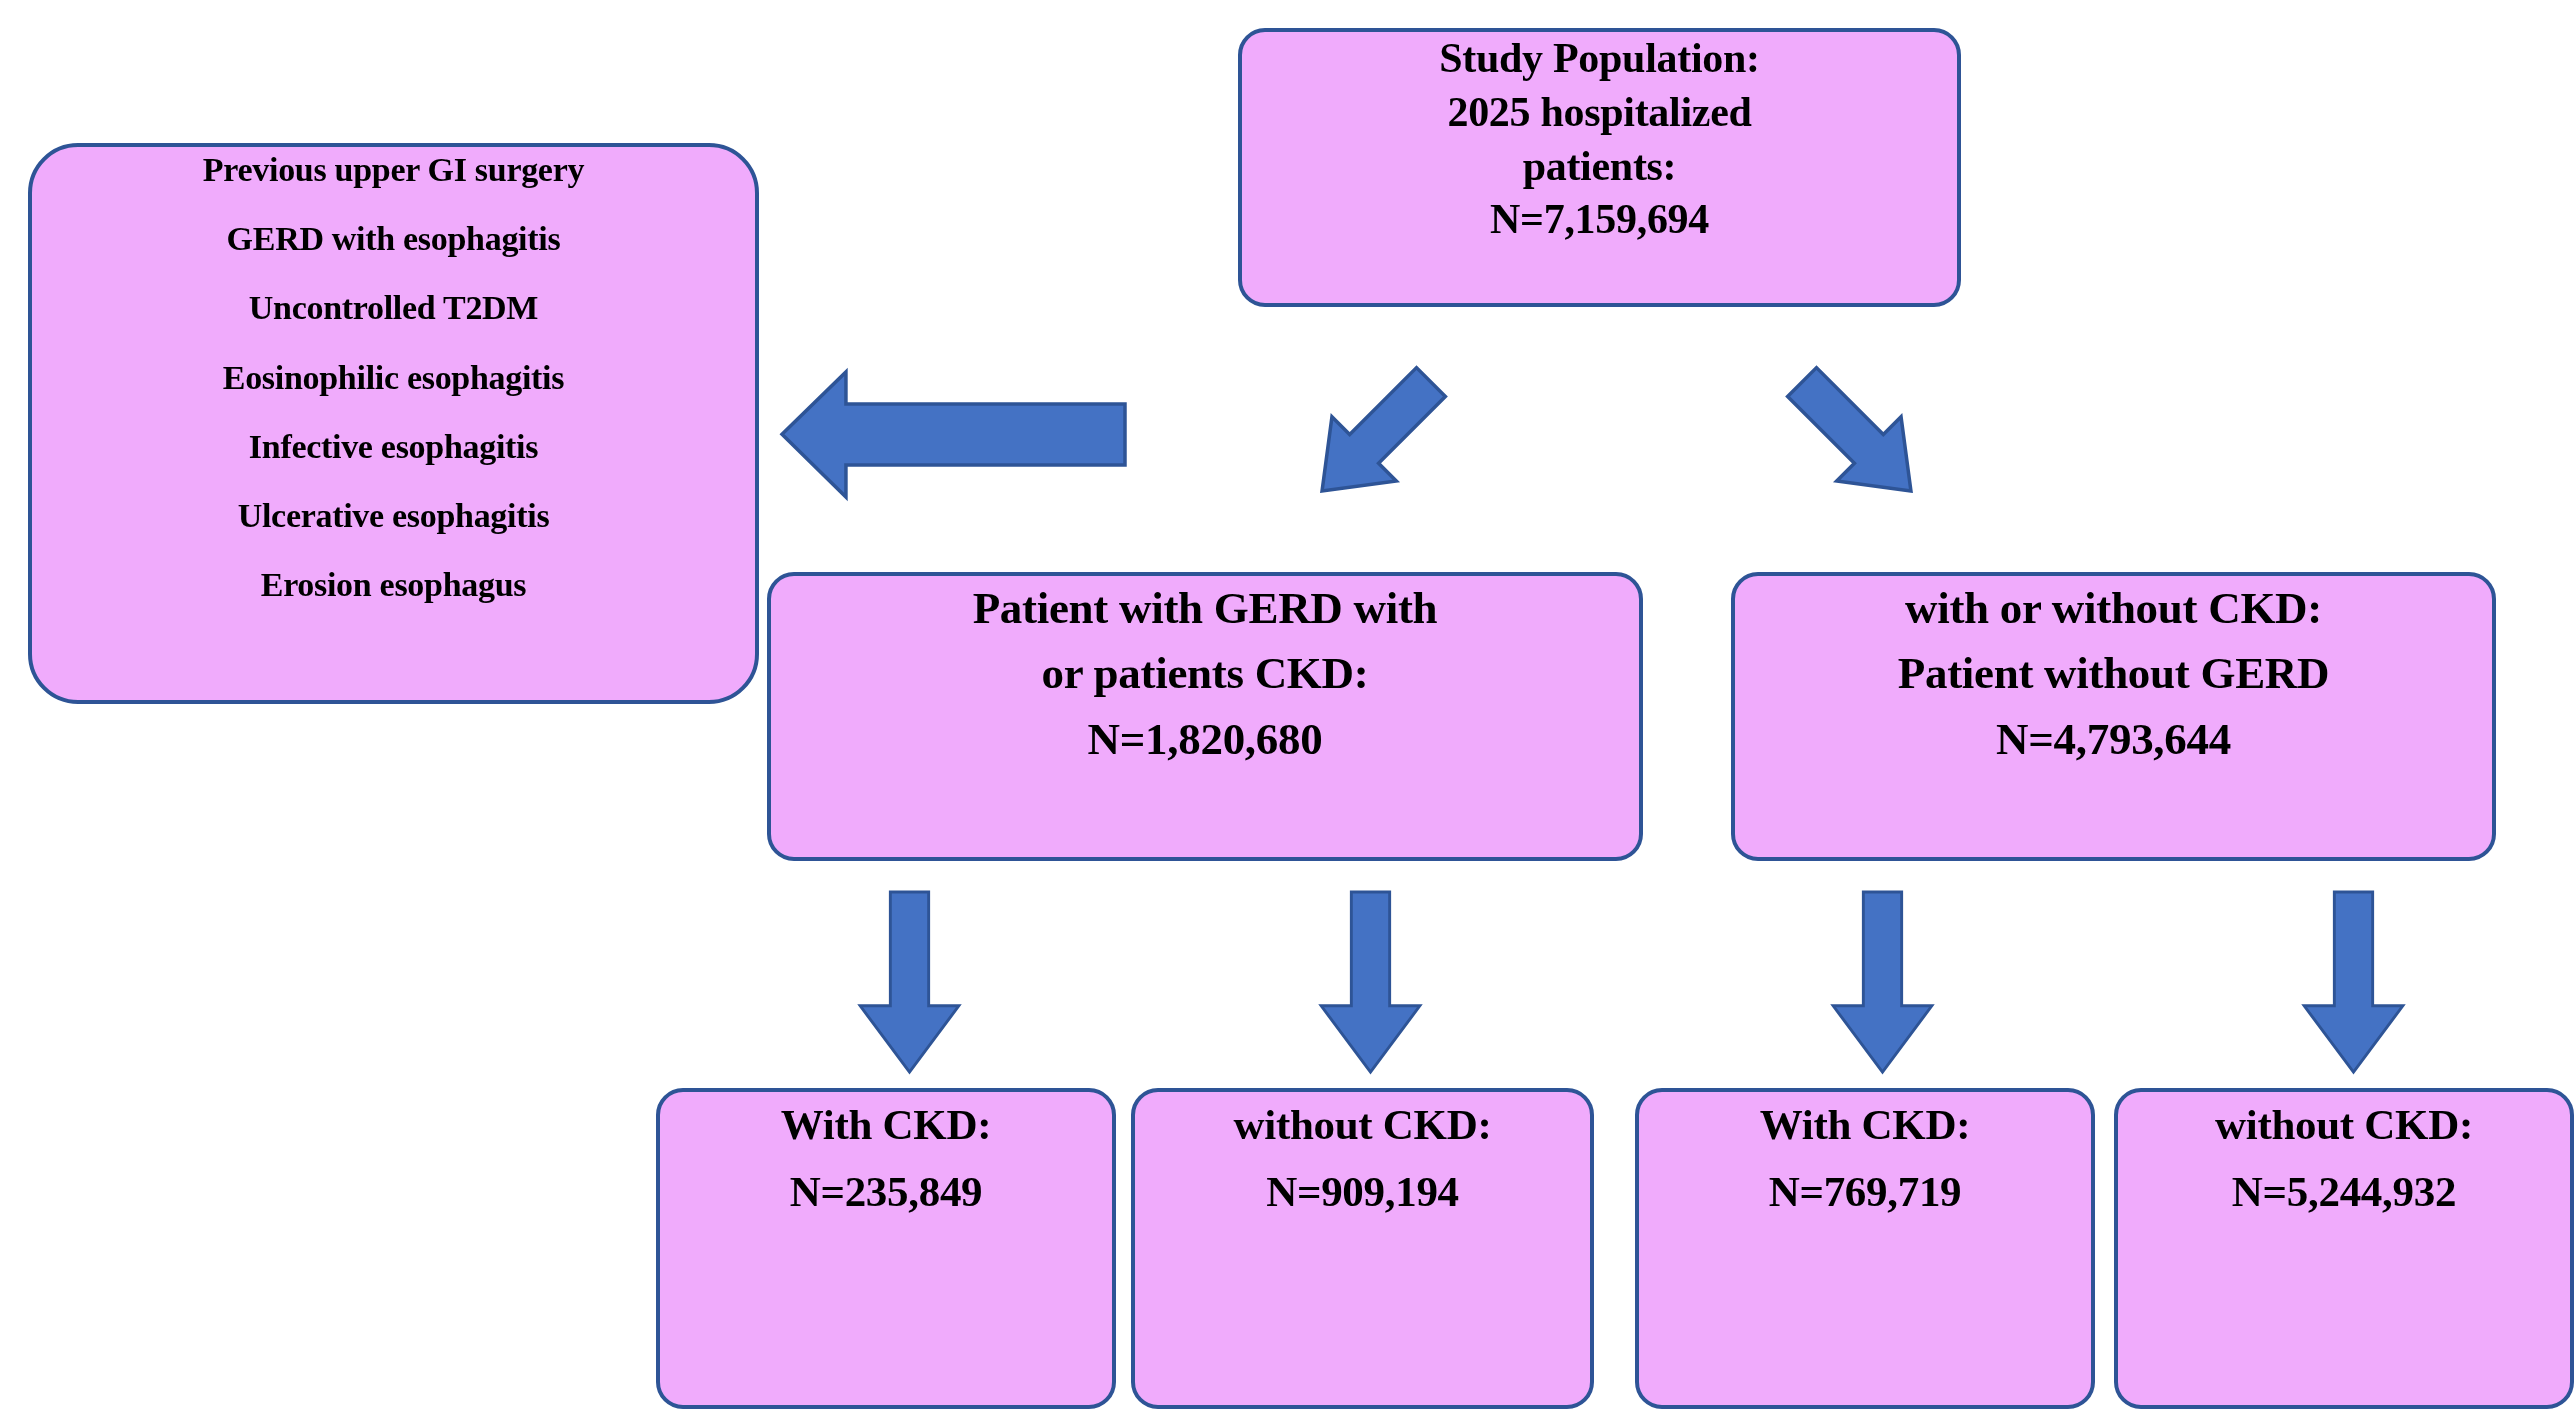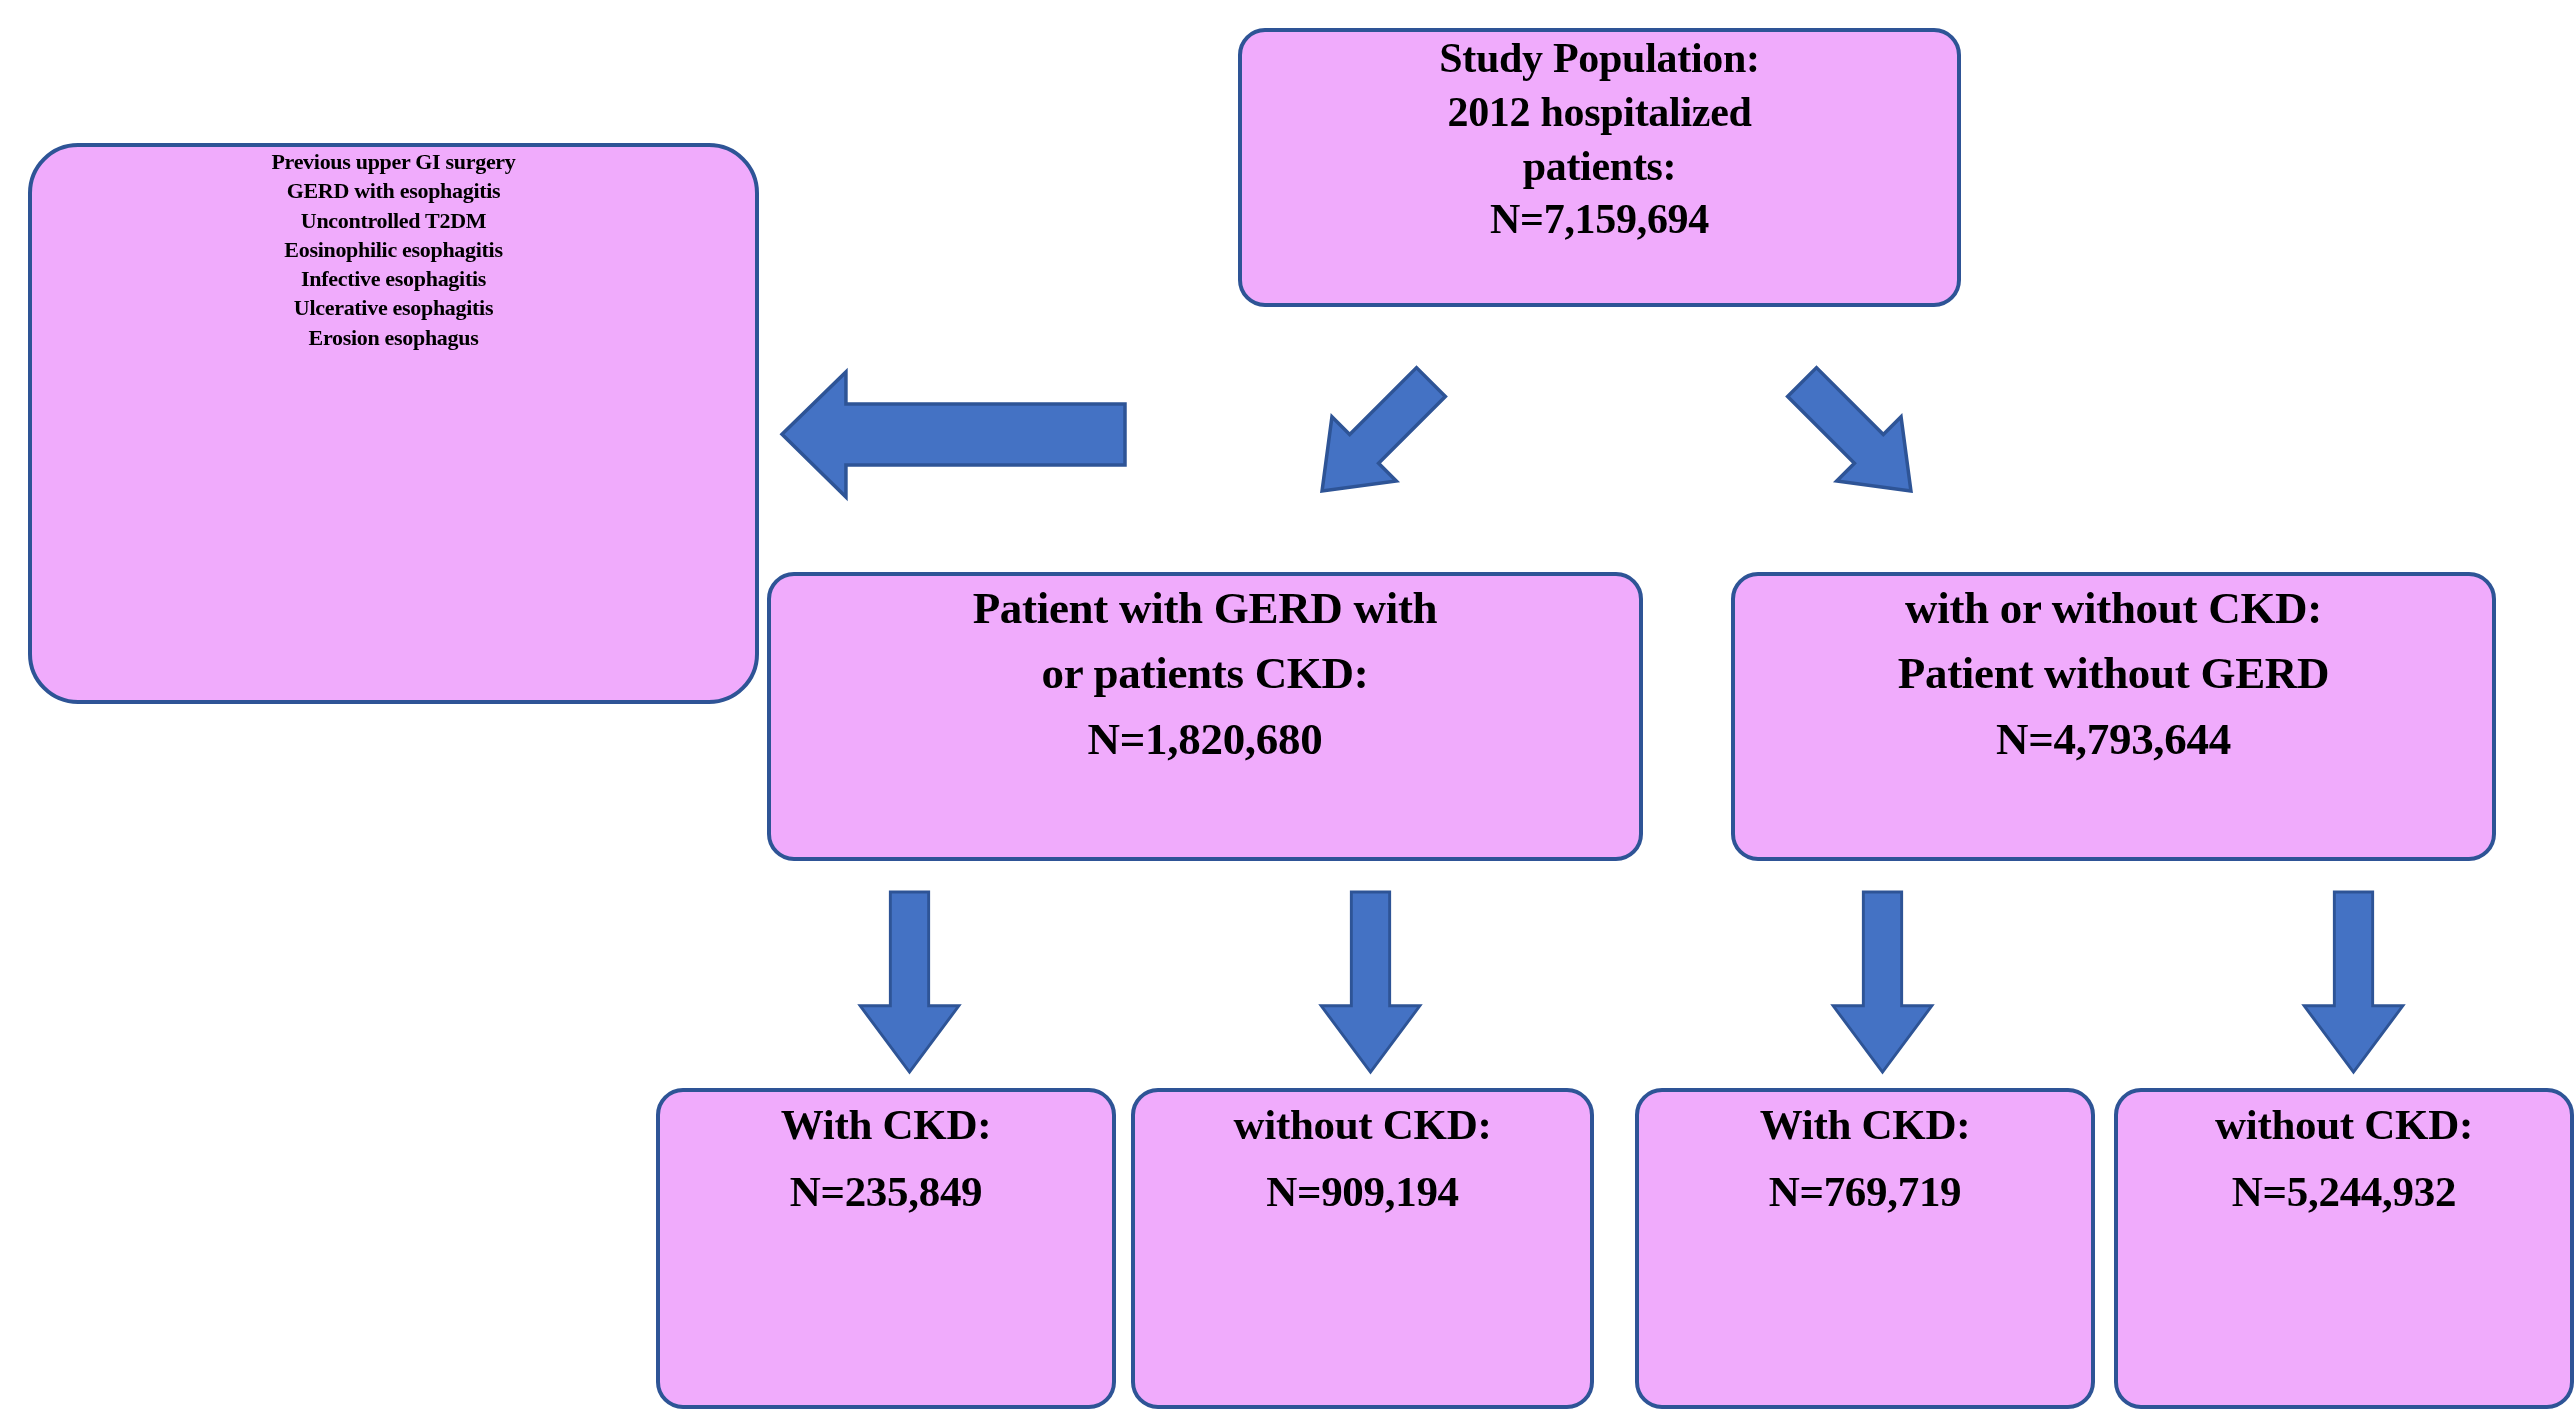--- a/index.html
+++ b/index.html
@@ -21,33 +21,33 @@
     align-items:center;
     justify-content:flex-start;
     color:#000000;
     font-weight:bold;
     text-align:center;
     line-height:1.30;
     letter-spacing:-0.3px;
   }
   .box .ln{display:block;white-space:nowrap;}
   .arrow-svg{position:absolute;overflow:visible;}
-  .excl{font-size:22px;line-height:1.33;}
+  .excl{font-size:34px;line-height:1.33;gap:24px;}
   .top-box{font-size:42px;line-height:1.28;}
   .mid-box{font-size:45px;line-height:1.45;}
   .leaf-box{font-size:43px;line-height:1.55;}
 </style>
 </head>
 <body>
 
 <div id="stage">
 
   <div class="box top-box" style="left:1238px;top:28px;width:723px;height:279px;">
     <span class="ln">Study Population:</span>
-    <span class="ln">2012 hospitalized</span>
+    <span class="ln">2025 hospitalized</span>
     <span class="ln">patients:</span>
     <span class="ln">N=7,159,694</span>
   </div>
 
   <div class="box excl" style="left:28px;top:143px;width:731px;height:561px;border-radius:50px;">
     <span class="ln">Previous upper GI surgery</span>
     <span class="ln">GERD with esophagitis</span>
     <span class="ln">Uncontrolled T2DM</span>
     <span class="ln">Eosinophilic esophagitis</span>
     <span class="ln">Infective esophagitis</span>

